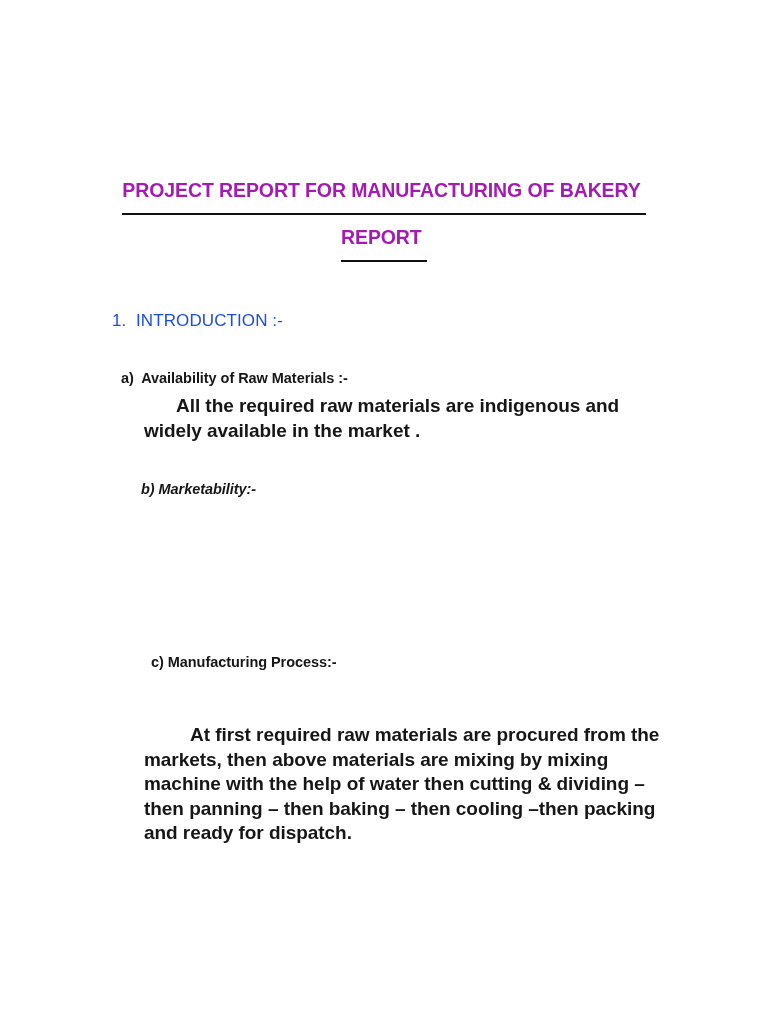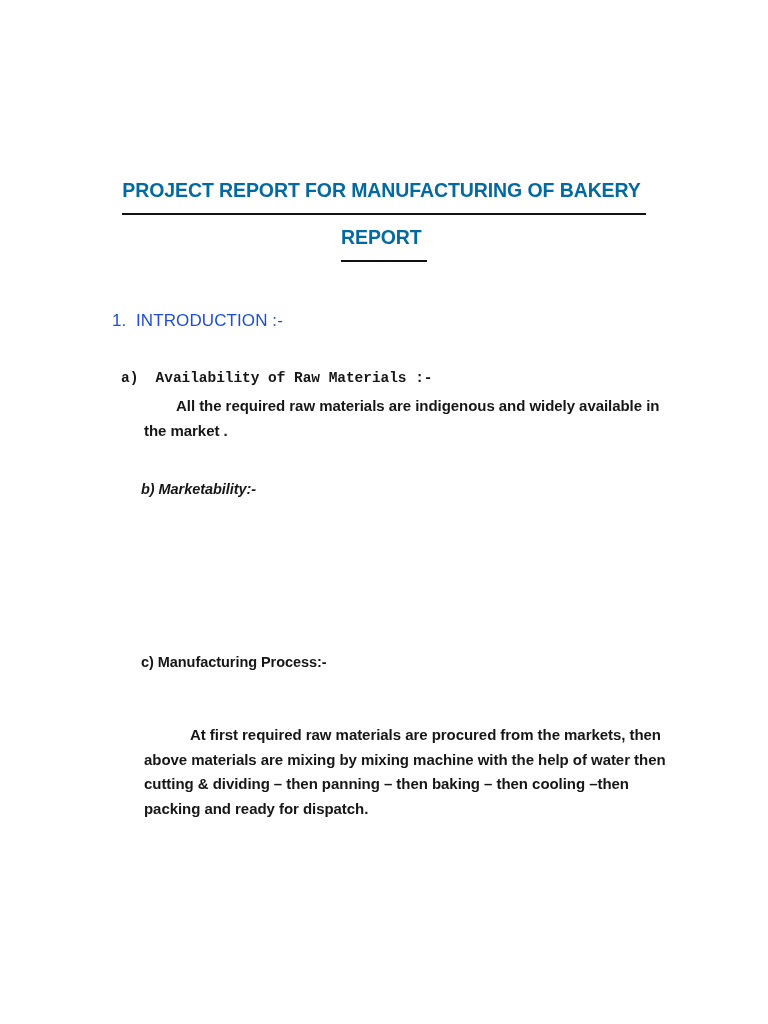--- a/index.html
+++ b/index.html
@@ -32,21 +32,21 @@
     left: 112px;
     top: 168px;
     width: 544px;
     text-align: center;
   }
   .title-line {
     font-size: 19.5px;
     font-weight: bold;
     letter-spacing: -0.1px;
     line-height: 44px;
-    color: #0369a1;
+    color: #a21caf;
     white-space: pre;
   }
   .title-line .u {
     display: inline-block;
     border-bottom: 2px solid #111111;
     padding-bottom: 1px;
   }
 
   
   .section-heading {
@@ -62,28 +62,28 @@
 
   
   .sub-head {
     position: absolute;
     font-size: 14.5px;
     font-weight: bold;
     color: #161616;
     white-space: pre;
     letter-spacing: -0.05px;
   }
-  .sub-head-a { left: 121px; top: 370px; font-family: Liberation Mono, monospace; }
+  .sub-head-a { left: 121px; top: 370px; }
   .sub-head-b { left: 141px; top: 481px; font-style: italic; }
-  .sub-head-c { left: 141px; top: 654px; }
+  .sub-head-c { left: 151px; top: 654px; }
 
   
   .para {
     position: absolute;
-    font-size: 15px;
+    font-size: 19px;
     font-weight: bold;
     color: #161616;
     line-height: 24.5px;
     letter-spacing: -0.05px;
     text-align: left;
     white-space: pre-wrap;
   }
   .para-a {
     left: 144px;
     top: 394px;

